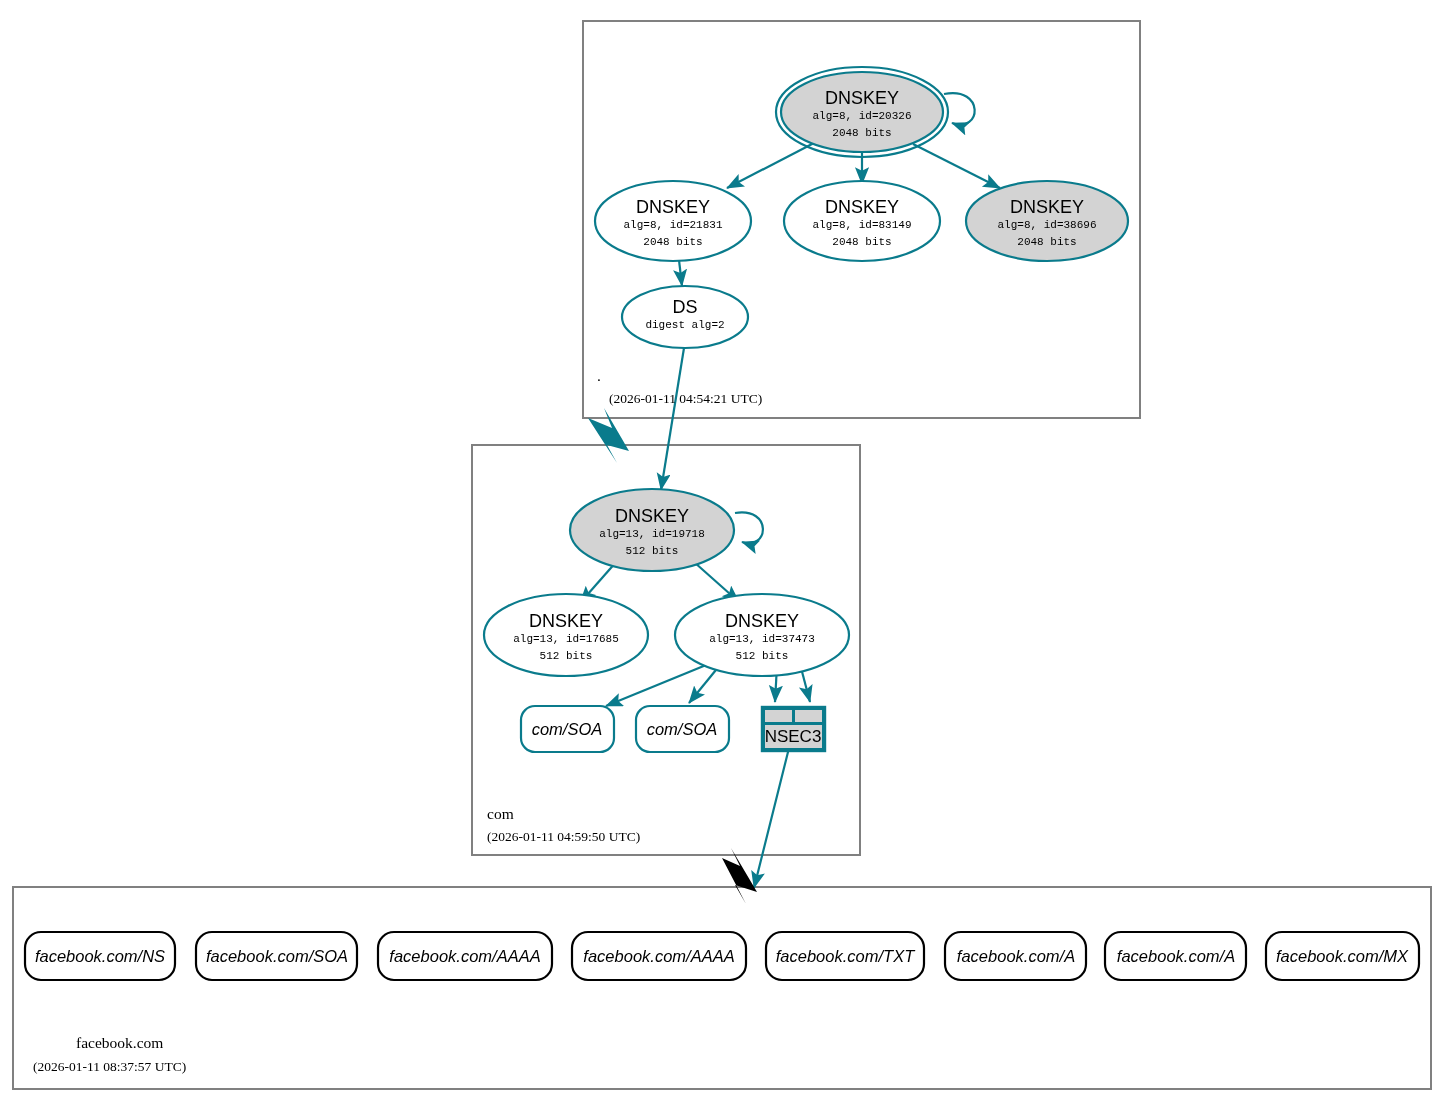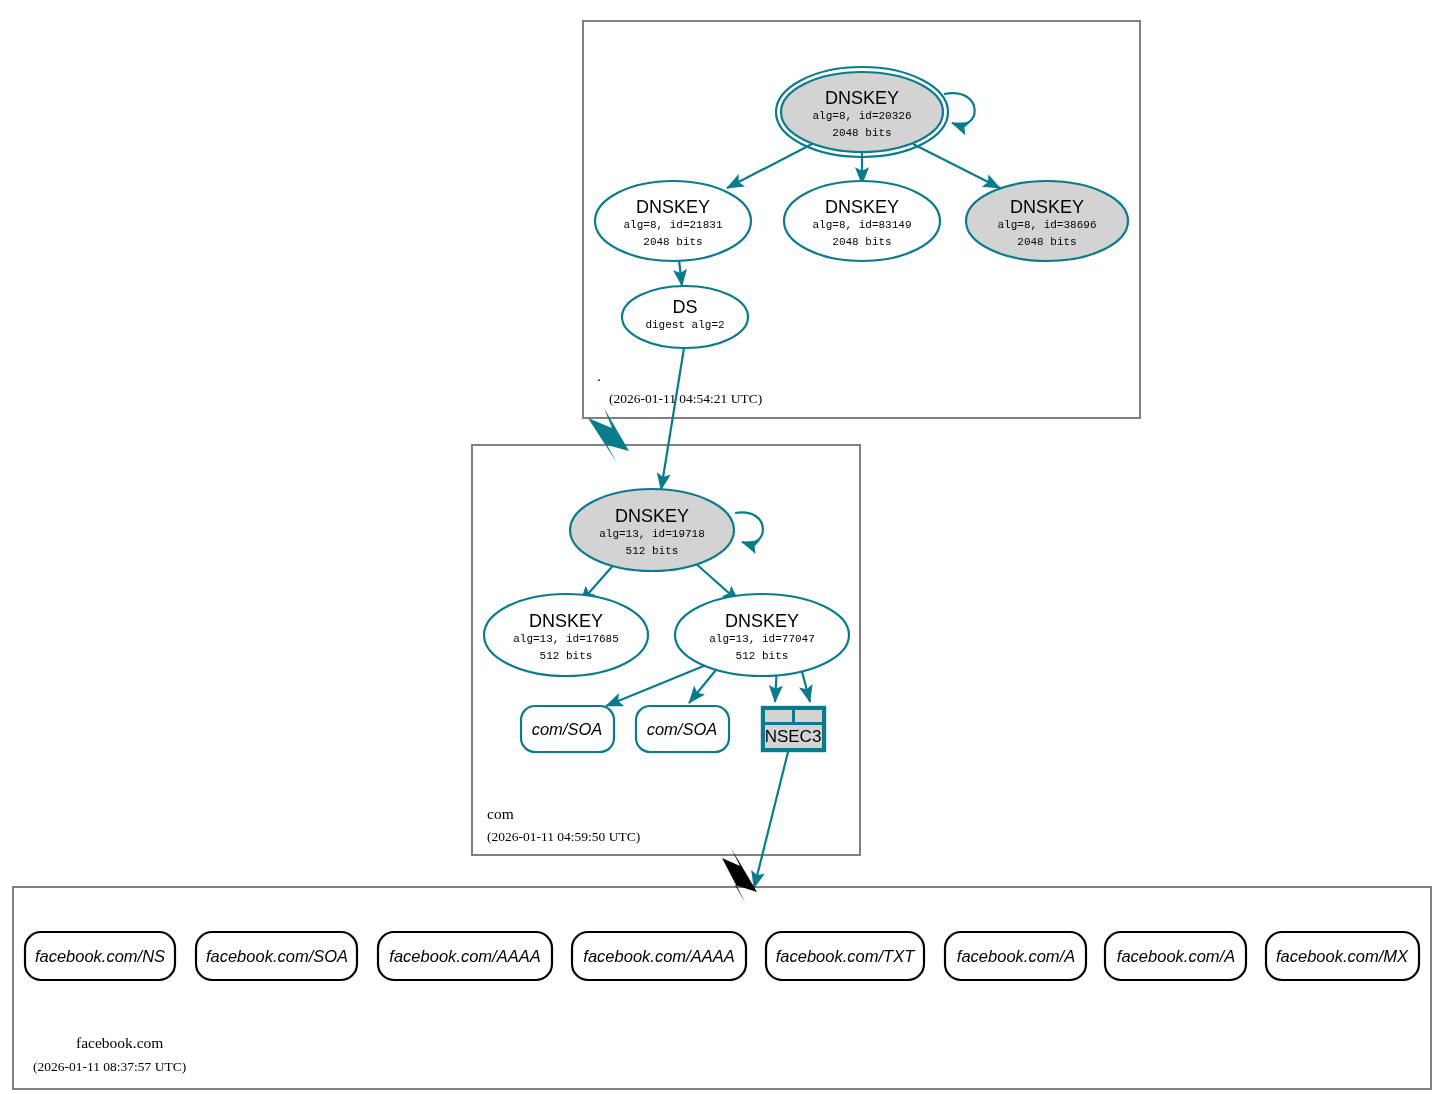--- a/index.html
+++ b/index.html
@@ -229,21 +229,21 @@
   </div>
 
   <div class="lbl" style="left:566px; top:603px;">
     <div class="t-title">DNSKEY</div>
     <div class="t-sub">alg=13, id=17685</div>
     <div class="t-sub">512 bits</div>
   </div>
 
   <div class="lbl" style="left:762px; top:603px;">
     <div class="t-title">DNSKEY</div>
-    <div class="t-sub">alg=13, id=77047</div>
+    <div class="t-sub">alg=13, id=37473</div>
     <div class="t-sub">512 bits</div>
   </div>
 
   <div class="lbl t-rrset" style="left:567px; top:712px;">com/SOA</div>
   <div class="lbl t-rrset" style="left:682px; top:712px;">com/SOA</div>
   <div class="lbl t-nsec" style="left:793px; top:719px;">NSEC3</div>
 
   <div class="zone-name" style="left:487px; top:797px;">com</div>
   <div class="zone-time" style="left:487px; top:821px;">(2026-01-11 04:59:50 UTC)</div>
 

